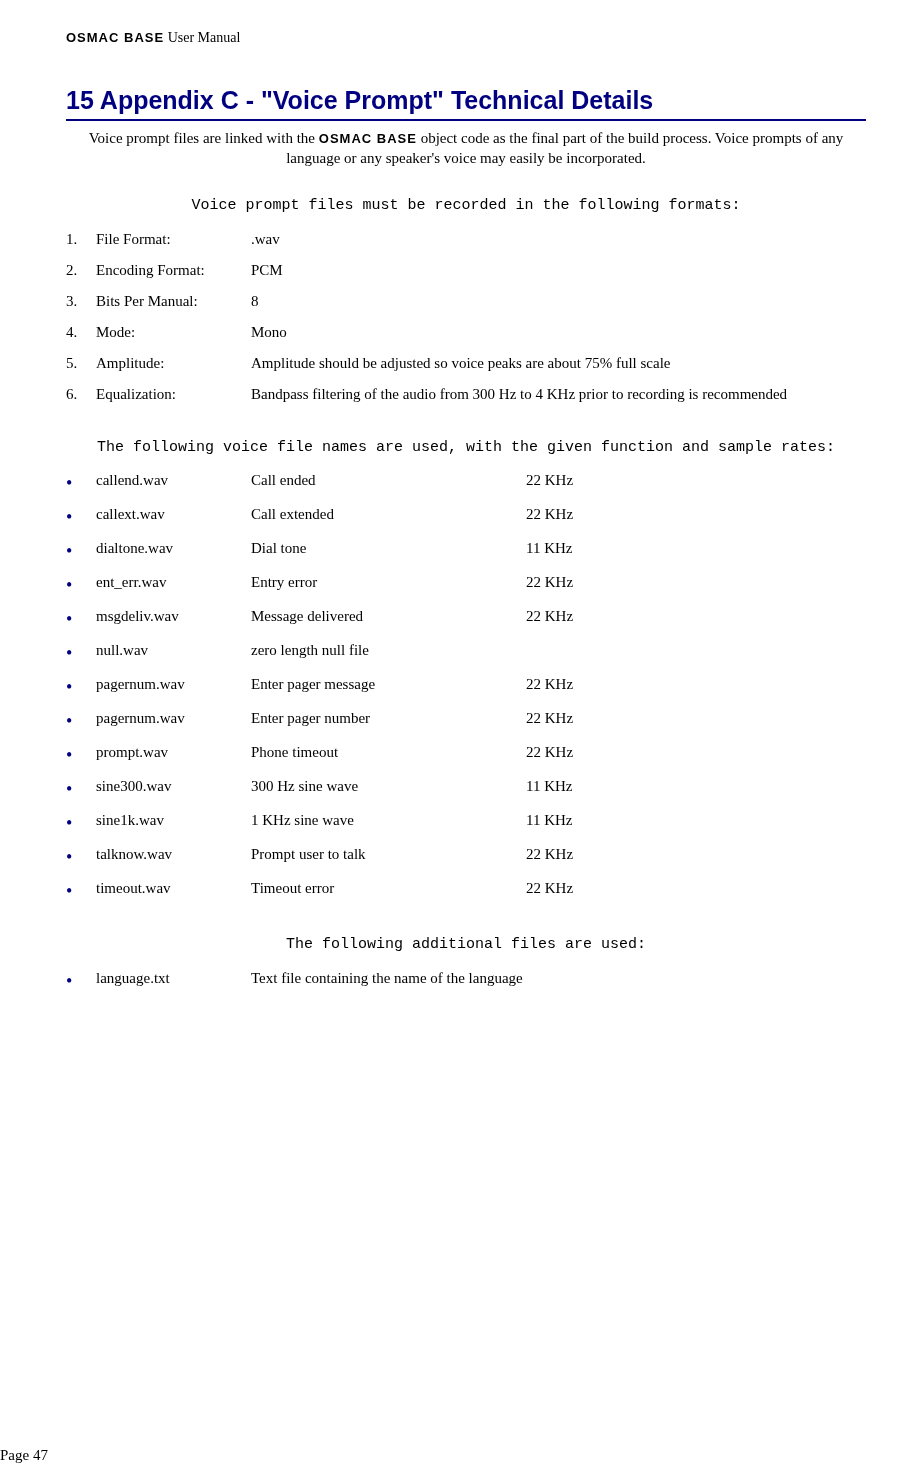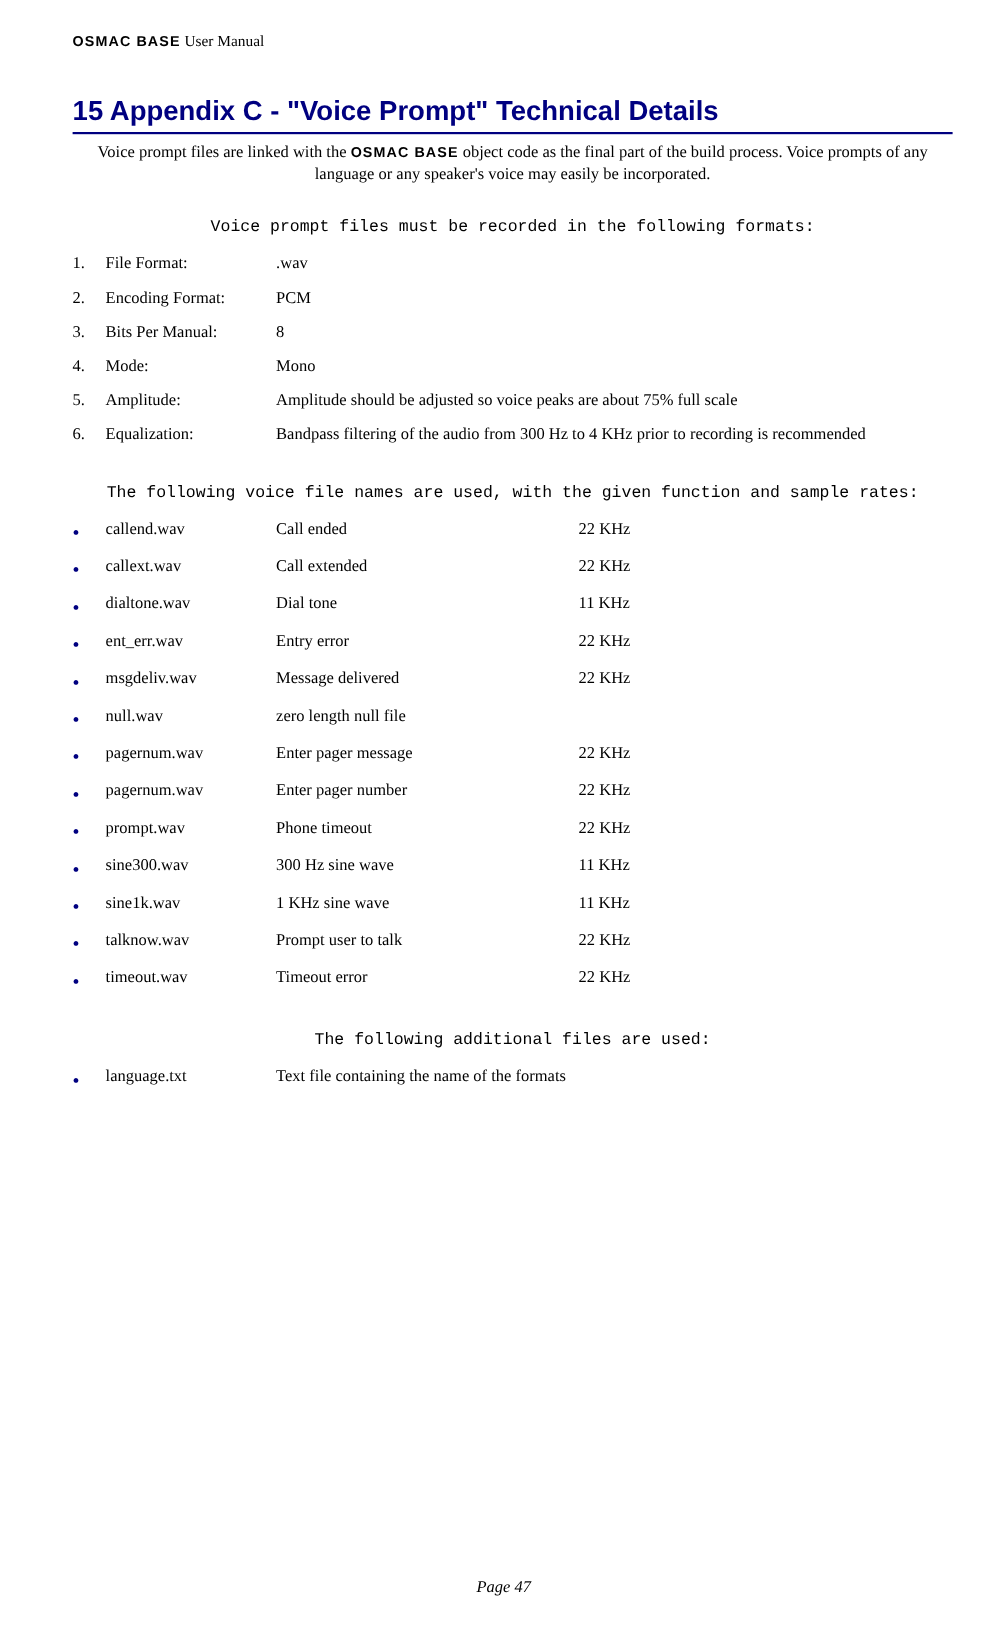--- a/index.html
+++ b/index.html
@@ -78,26 +78,24 @@
   }
   .func-col {
     width: 275px;
     flex: 0 0 275px;
   }
   .rate-col {
     flex: 1;
   }
   .footer {
     position: absolute;
-    bottom: 30px;
+    bottom: 18px;
     left: 0;
     width: 100%;
-    text-align: center;
     font-size: 15px;
-    font-style: italic;
   }
 </style>
 </head>
 <body>
 
 <div class="page">
 
   <div class="header-line">
     <span class="brand">OSMAC BASE</span><span> User Manual</span>
   </div>
@@ -226,19 +224,19 @@
         <div class="rate-col">22 KHz</div>
       </div>
     </div>
 
   <p class="para-gap">The following additional files are used:</p>
 
   <div class="bulletlist" id="additional-list">
       <div class="row">
         <div class="bullet-col">•</div>
         <div class="label-col">language.txt</div>
-        <div class="func-col">Text file containing the name of the formats</div>
+        <div class="func-col">Text file containing the name of the language</div>
         <div class="rate-col"></div>
       </div>
     </div>
 
   <div class="footer">Page 47</div>
 </div>
 
 </body></html>

